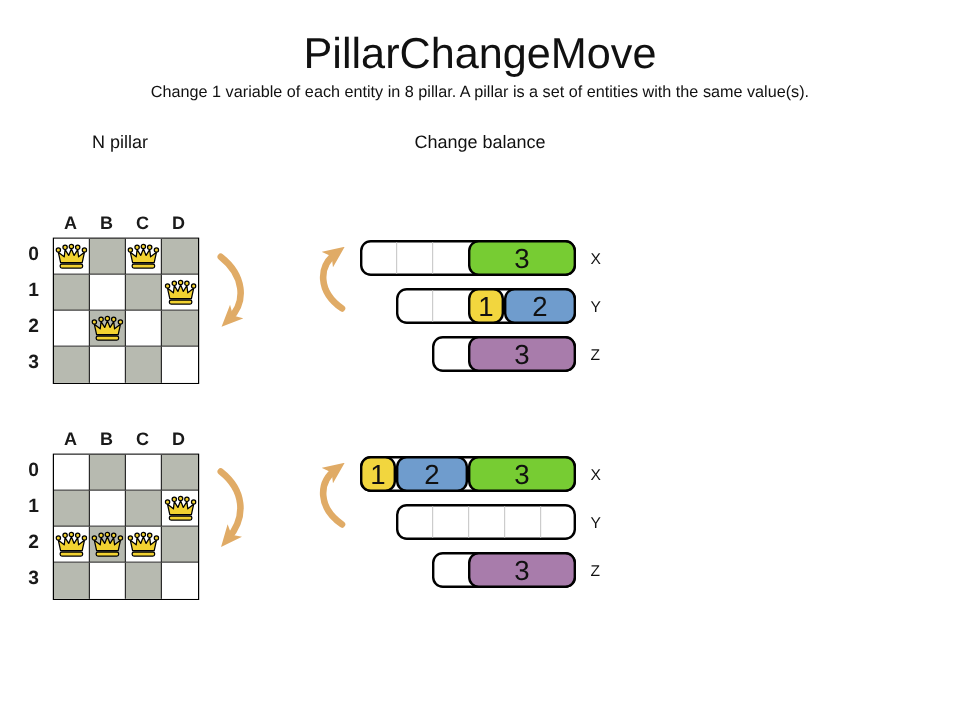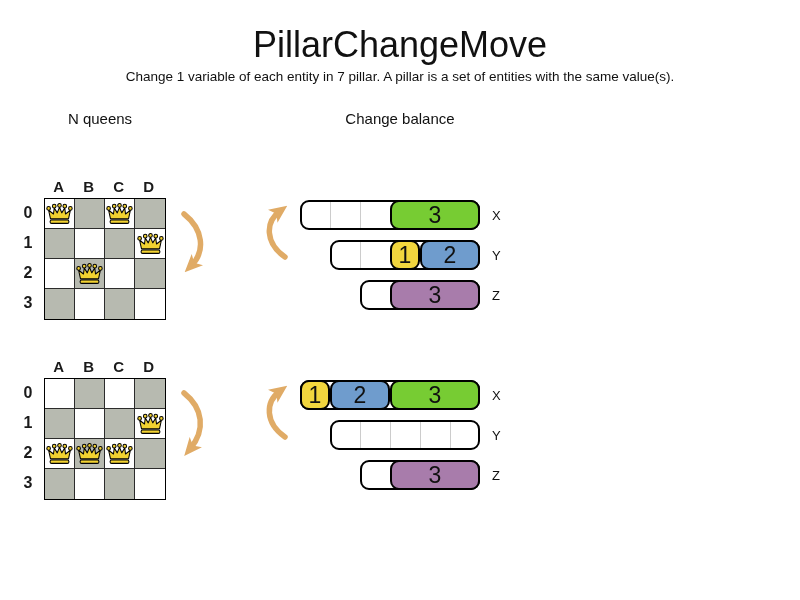--- a/index.html
+++ b/index.html
@@ -30,22 +30,22 @@
   .machine-label{font-size:13px;color:#111;}
 
   svg{display:block;}
   #arrow-layer{top:0;left:0;pointer-events:none;}
 </style>
 </head>
 <body>
 
 <div id="canvas">
   <div id="page-title" class="abs">PillarChangeMove</div>
-  <div id="page-subtitle" class="abs">Change 1 variable of each entity in 7 pillar. A pillar is a set of entities with the same value(s).</div>
-  <div id="label-left" class="abs section-label">N queens</div>
+  <div id="page-subtitle" class="abs">Change 1 variable of each entity in 8 pillar. A pillar is a set of entities with the same value(s).</div>
+  <div id="label-left" class="abs section-label">N pillar</div>
   <div id="label-right" class="abs section-label">Change balance</div>
 
   <div id="boards-layer">
       <div class="abs col-header" style="left: 44px; top: 178px;">A</div>
       <div class="abs col-header" style="left: 74px; top: 178px;">B</div>
       <div class="abs col-header" style="left: 104px; top: 178px;">C</div>
       <div class="abs col-header" style="left: 134px; top: 178px;">D</div>
       <div class="abs row-label" style="left: 18px; top: 204px;">0</div>
       <div class="abs row-label" style="left: 18px; top: 234px;">1</div>
       <div class="abs row-label" style="left: 18px; top: 264px;">2</div>

